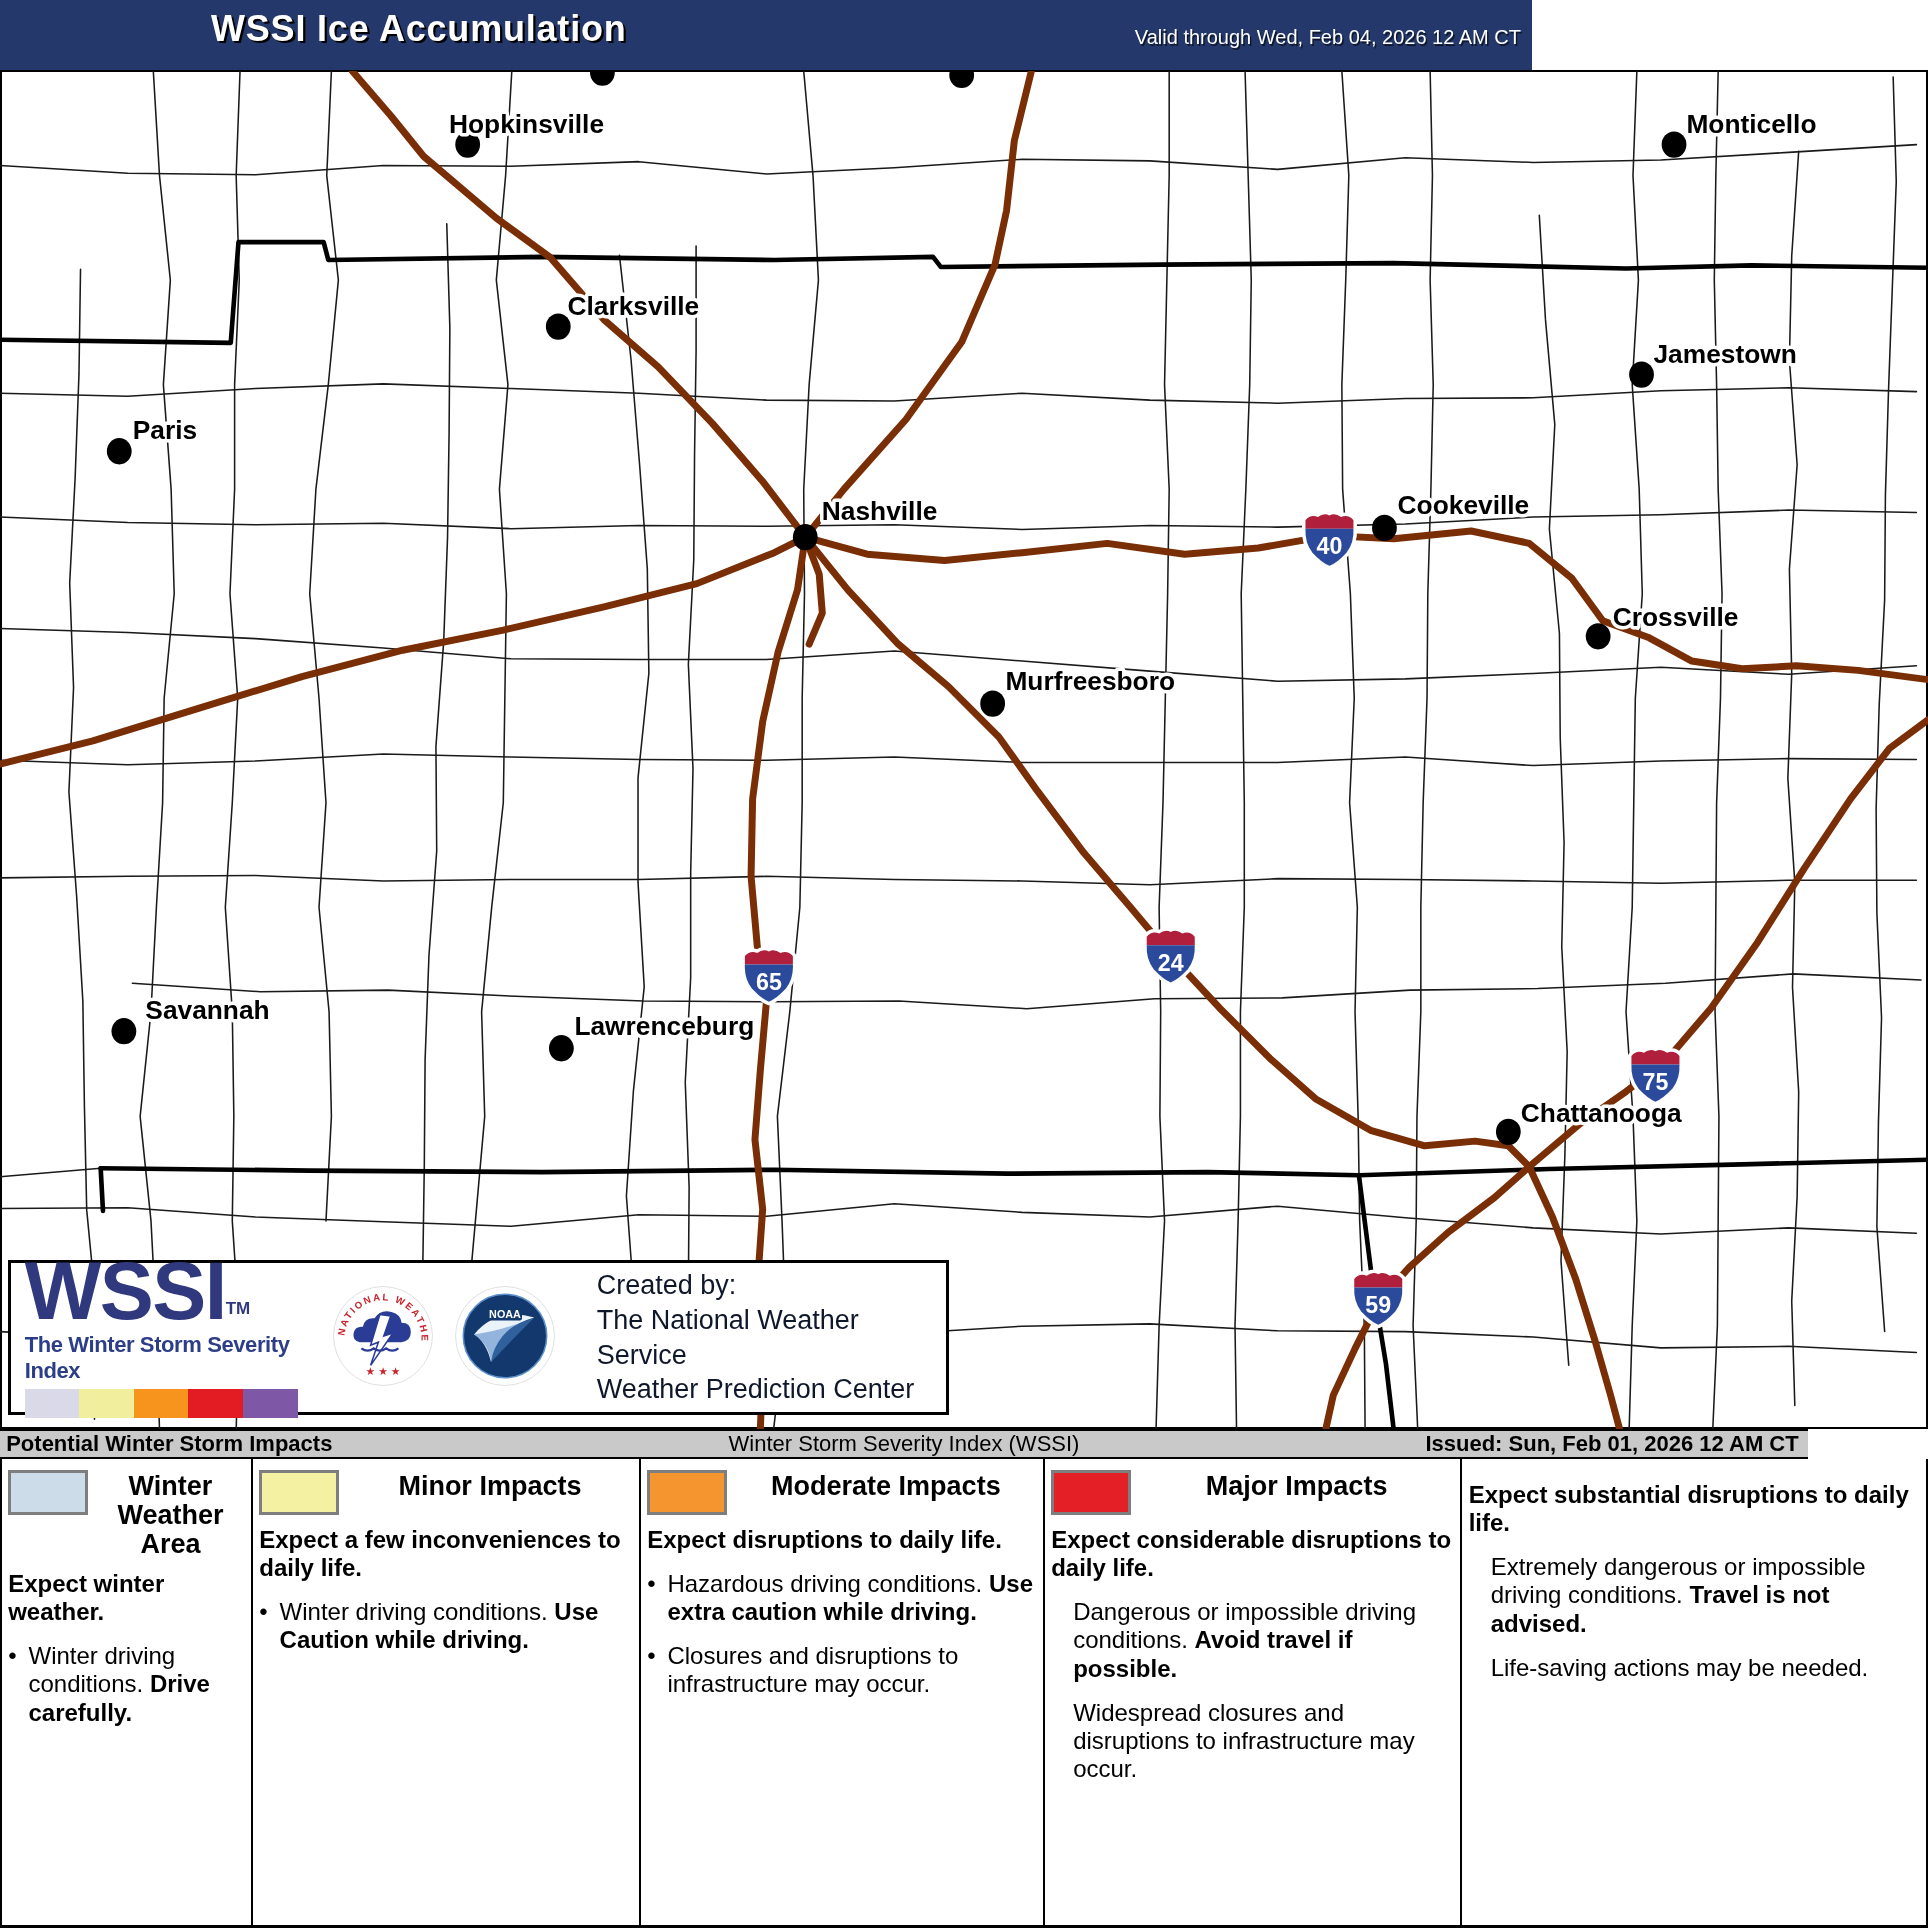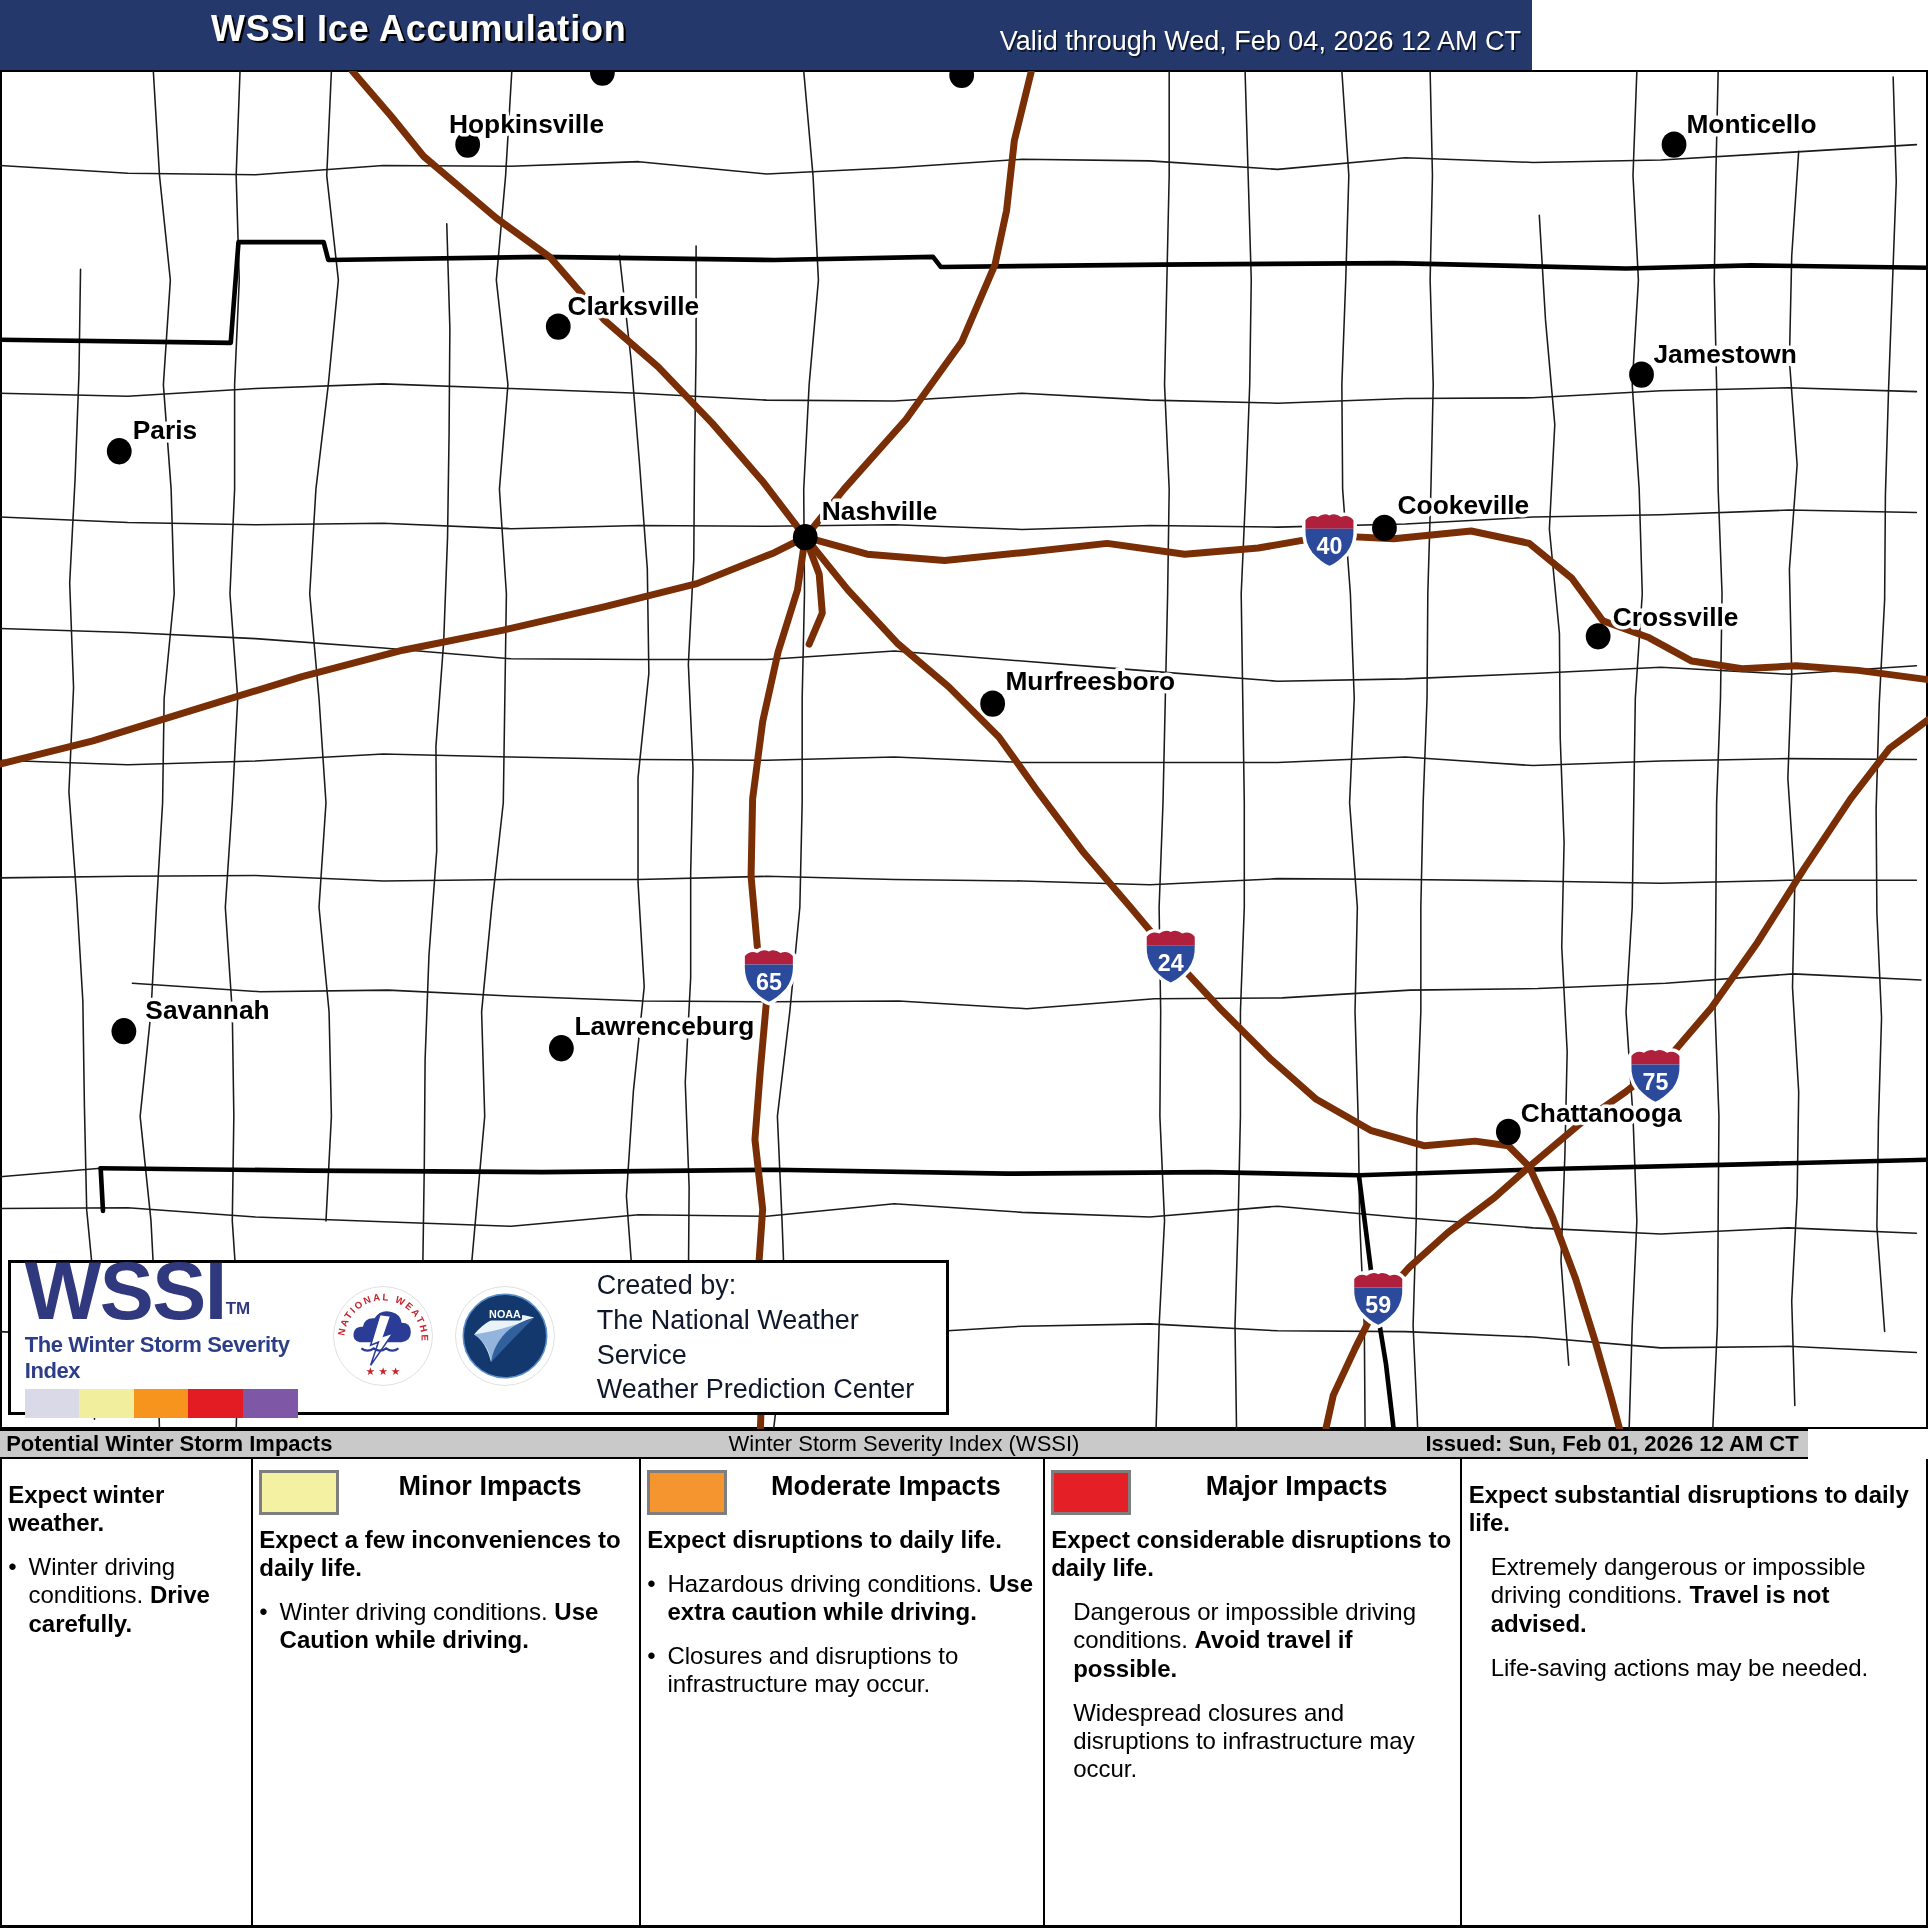--- a/index.html
+++ b/index.html
@@ -1,21 +1,21 @@
 <!DOCTYPE html>
 <html style="font-size:12.4px"><head>
 <meta charset="utf-8">
 <style>
   html,body{margin:0;padding:0;background:#fff;}
   body{width:1928px;height:1928px;position:relative;font-family:"Liberation Sans",sans-serif;overflow:hidden;}
   .abs{position:absolute;}
   
   #header{left:0;top:0;width:1532px;height:70px;}
   #header-title{left:211px;top:7.7px;font-size:36px;font-weight:bold;color:#fff;text-shadow:2.3px 2.3px 0 #000;letter-spacing:0.8px;}
-  #header-valid{right:11px;top:26px;font-size:27px;color:#fff;text-shadow:1.5px 1.5px 0 rgba(0,0,0,.6);}
+  #header-valid{right:11px;top:26px;font-size:20px;color:#fff;text-shadow:1.5px 1.5px 0 rgba(0,0,0,.6);}
   
   #map-wrap{left:0;top:70px;width:1928px;height:1359px;background:#fff;border-top:1.5px solid #000;box-sizing:border-box;}
   #map-svg{position:absolute;left:0;top:0;}
   #map-wrap{outline:2.3px solid #000;outline-offset:-2.3px;}
   
   #credit-box{left:7.7px;top:1260px;width:941px;height:155px;background:#fff;border:3.1px solid #000;box-sizing:border-box;z-index:5;display:flex;align-items:center;padding:0 14px;gap:20px;}
   #wssi-block{width:287px;flex:0 0 auto;}
   #wssi-word{font-size:81px;font-weight:bold;color:#31397E;line-height:.85;letter-spacing:-1.5px;}
   #wssi-tm{font-size:17px;vertical-align:4.6px;letter-spacing:0;}
   #wssi-tagline{font-size:22px;font-weight:bold;color:#2D3E88;margin-top:6.2px;letter-spacing:-0.4px;}
@@ -198,20 +198,24 @@
 </div>
 
 <div id="impacts-bar" class="abs">
   <span id="impacts-left">Potential Winter Storm Impacts</span>
   <span id="impacts-center">Winter Storm Severity Index (WSSI)</span>
   <span id="impacts-right">Issued: Sun, Feb 01, 2026 12 AM CT</span>
 </div>
 
 <div id="legend" class="abs">
     <div class="leg-col" style="flex: 0 0 13.05%;">
+      <div class="leg-head">
+        <span class="swatch" style="background: rgb(205, 220, 233); border-color: rgb(126, 126, 126);"></span>
+        <span class="leg-title">Winter Weather Area</span>
+      </div>
       <div class="leg-lead">Expect winter weather.</div>
       <div class="leg-item bullet">
         <span class="dot">•</span>
         <span>Winter driving conditions. <b>Drive carefully.</b></span>
       </div>
     </div>
     <div class="leg-col" style="flex: 0 0 20.16%;">
       <div class="leg-head">
         <span class="swatch" style="background: rgb(245, 241, 163); border-color: rgb(126, 126, 126);"></span>
         <span class="leg-title">Minor Impacts</span>

